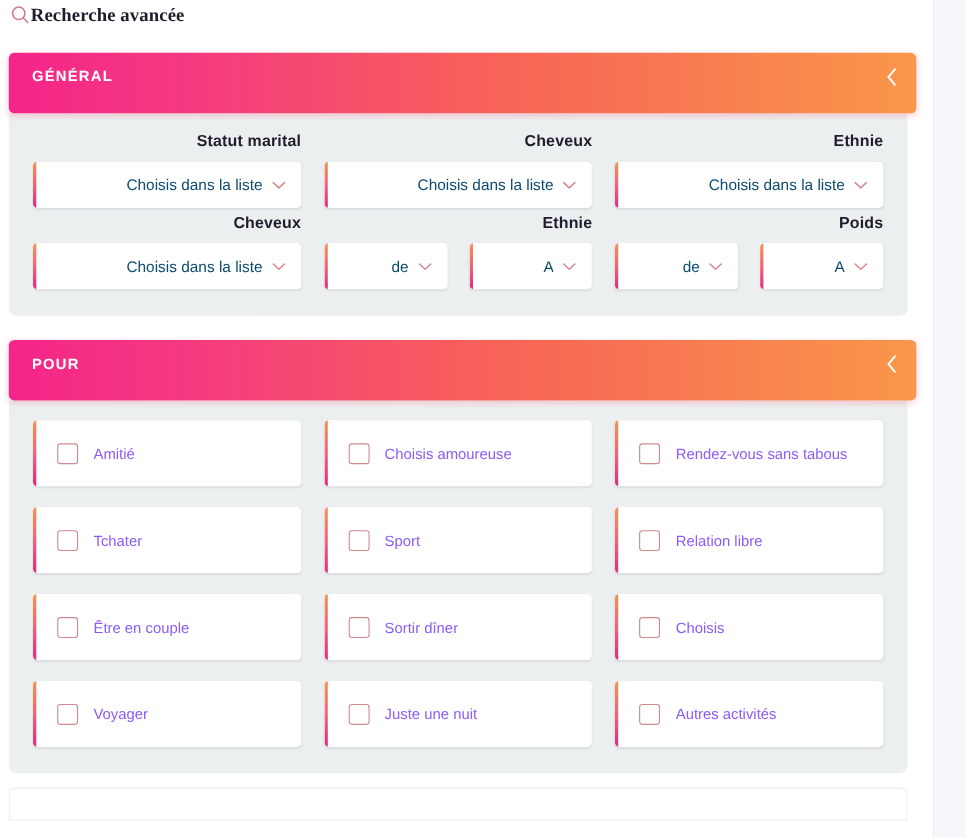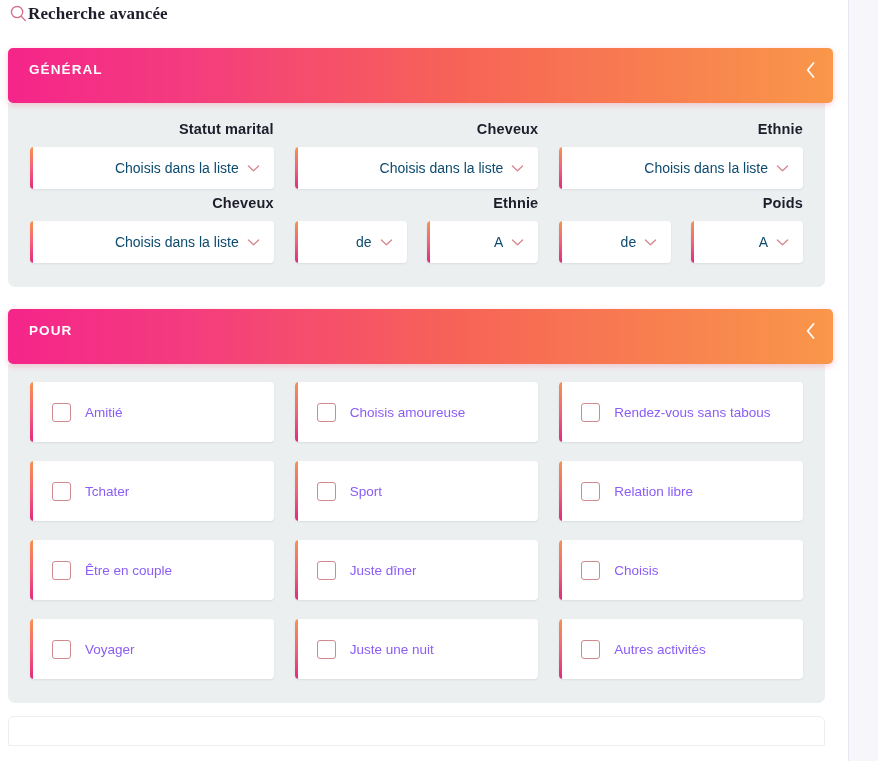--- a/index.html
+++ b/index.html
@@ -362,21 +362,21 @@
             <span class="check-label">Relation libre</span>
           </div>
 
           <div class="check-card">
             <span class="checkbox"></span>
             <span class="check-label">Être en couple</span>
           </div>
 
           <div class="check-card">
             <span class="checkbox"></span>
-            <span class="check-label">Juste dîner</span>
+            <span class="check-label">Sortir dîner</span>
           </div>
 
           <div class="check-card">
             <span class="checkbox"></span>
             <span class="check-label">Choisis</span>
           </div>
 
           <div class="check-card">
             <span class="checkbox"></span>
             <span class="check-label">Voyager</span>

